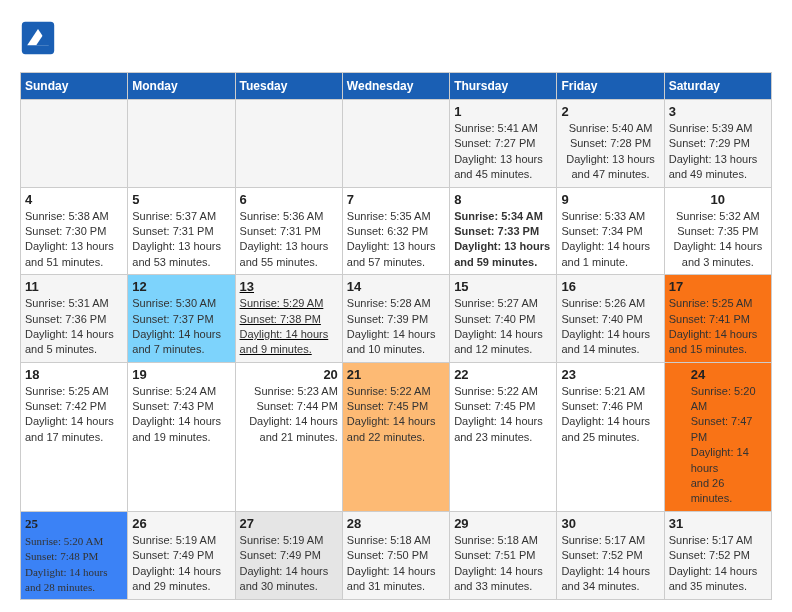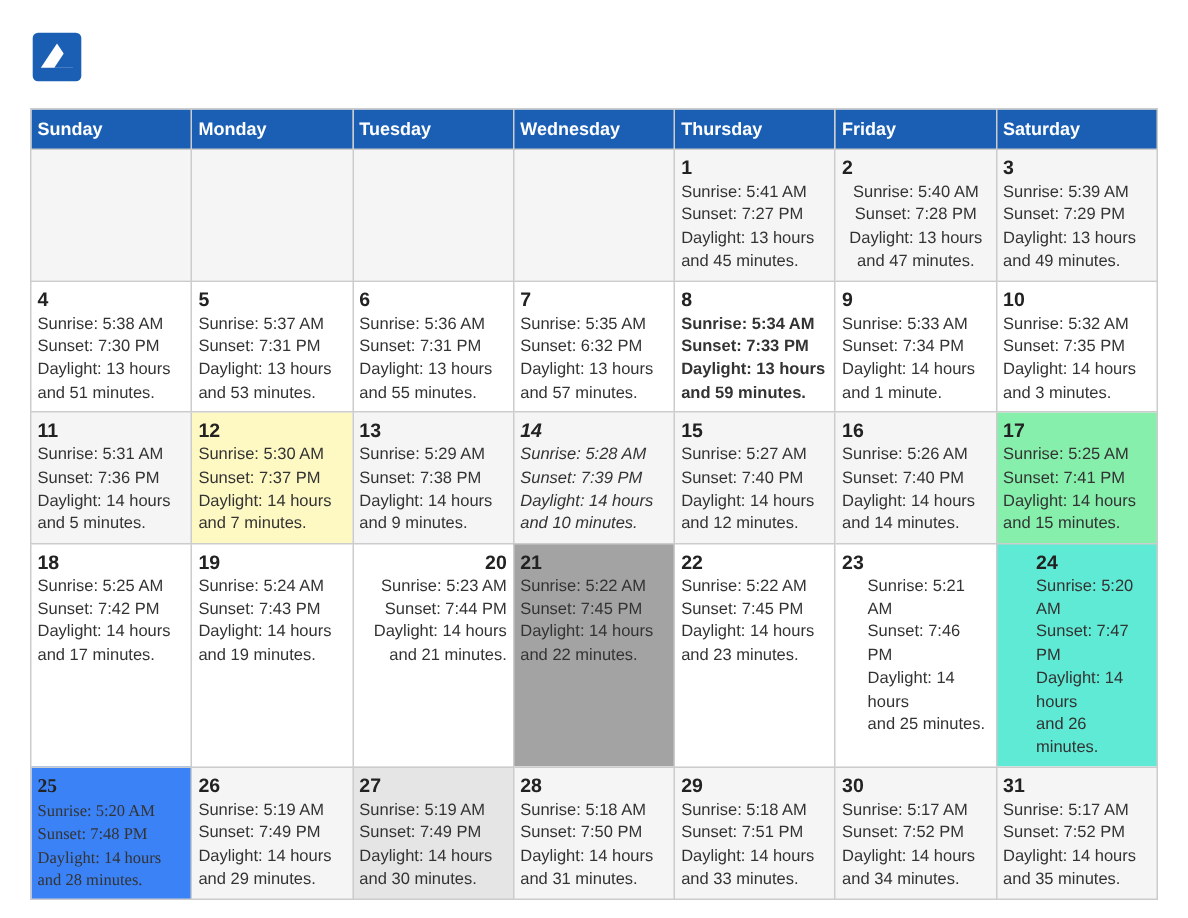--- a/index.html
+++ b/index.html
@@ -192,72 +192,72 @@
 Daylight: 13 hours
 and 59 minutes.</div>
         </td>
         <td style="background-color: rgb(255, 255, 255);">
           <div class="day-number">9</div>
           <div class="day-info" style="white-space: pre-line;">Sunrise: 5:33 AM
 Sunset: 7:34 PM
 Daylight: 14 hours
 and 1 minute.</div>
         </td>
-        <td style="background-color: rgb(255, 255, 255);">
+        <td style="background-color: rgb(255, 255, 255); text-align: center;">
           <div class="day-number">10</div>
           <div class="day-info" style="white-space: pre-line;">Sunrise: 5:32 AM
 Sunset: 7:35 PM
 Daylight: 14 hours
 and 3 minutes.</div>
         </td>
       </tr>
       <tr>
         <td style="background-color: rgb(245, 245, 245);">
           <div class="day-number">11</div>
           <div class="day-info" style="white-space: pre-line;">Sunrise: 5:31 AM
 Sunset: 7:36 PM
 Daylight: 14 hours
 and 5 minutes.</div>
         </td>
-        <td style="background-color: #fef9c3;">
+        <td style="background-color: #7dd3fc;">
           <div class="day-number">12</div>
           <div class="day-info" style="white-space: pre-line;">Sunrise: 5:30 AM
 Sunset: 7:37 PM
 Daylight: 14 hours
 and 7 minutes.</div>
         </td>
-        <td style="background-color: rgb(245, 245, 245);">
+        <td style="background-color: rgb(245, 245, 245); text-decoration: underline;">
           <div class="day-number">13</div>
           <div class="day-info" style="white-space: pre-line;">Sunrise: 5:29 AM
 Sunset: 7:38 PM
 Daylight: 14 hours
 and 9 minutes.</div>
         </td>
-        <td style="background-color: rgb(245, 245, 245); font-style: italic;">
+        <td style="background-color: rgb(245, 245, 245);">
           <div class="day-number">14</div>
           <div class="day-info" style="white-space: pre-line;">Sunrise: 5:28 AM
 Sunset: 7:39 PM
 Daylight: 14 hours
 and 10 minutes.</div>
         </td>
         <td style="background-color: rgb(245, 245, 245);">
           <div class="day-number">15</div>
           <div class="day-info" style="white-space: pre-line;">Sunrise: 5:27 AM
 Sunset: 7:40 PM
 Daylight: 14 hours
 and 12 minutes.</div>
         </td>
         <td style="background-color: rgb(245, 245, 245);">
           <div class="day-number">16</div>
           <div class="day-info" style="white-space: pre-line;">Sunrise: 5:26 AM
 Sunset: 7:40 PM
 Daylight: 14 hours
 and 14 minutes.</div>
         </td>
-        <td style="background-color: #86efac;">
+        <td style="background-color: #f97316;">
           <div class="day-number">17</div>
           <div class="day-info" style="white-space: pre-line;">Sunrise: 5:25 AM
 Sunset: 7:41 PM
 Daylight: 14 hours
 and 15 minutes.</div>
         </td>
       </tr>
       <tr>
         <td style="background-color: rgb(255, 255, 255);">
           <div class="day-number">18</div>
@@ -273,42 +273,42 @@
 Daylight: 14 hours
 and 19 minutes.</div>
         </td>
         <td style="background-color: rgb(255, 255, 255); text-align: right;">
           <div class="day-number">20</div>
           <div class="day-info" style="white-space: pre-line;">Sunrise: 5:23 AM
 Sunset: 7:44 PM
 Daylight: 14 hours
 and 21 minutes.</div>
         </td>
-        <td style="background-color: #a3a3a3;">
+        <td style="background-color: #fdba74;">
           <div class="day-number">21</div>
           <div class="day-info" style="white-space: pre-line;">Sunrise: 5:22 AM
 Sunset: 7:45 PM
 Daylight: 14 hours
 and 22 minutes.</div>
         </td>
         <td style="background-color: rgb(255, 255, 255);">
           <div class="day-number">22</div>
           <div class="day-info" style="white-space: pre-line;">Sunrise: 5:22 AM
 Sunset: 7:45 PM
 Daylight: 14 hours
 and 23 minutes.</div>
         </td>
         <td style="background-color: rgb(255, 255, 255);">
           <div class="day-number">23</div>
-          <div class="day-info" style="white-space: pre-line; margin-left: 17px;">Sunrise: 5:21 AM
+          <div class="day-info" style="white-space: pre-line;">Sunrise: 5:21 AM
 Sunset: 7:46 PM
 Daylight: 14 hours
 and 25 minutes.</div>
         </td>
-        <td style="background-color: #5eead4; padding-left: 26px;">
+        <td style="background-color: #f97316; padding-left: 26px;">
           <div class="day-number">24</div>
           <div class="day-info" style="white-space: pre-line;">Sunrise: 5:20 AM
 Sunset: 7:47 PM
 Daylight: 14 hours
 and 26 minutes.</div>
         </td>
       </tr>
       <tr>
         <td style="background-color: #3b82f6; font-family: Liberation Serif, serif;">
           <div class="day-number">25</div>

